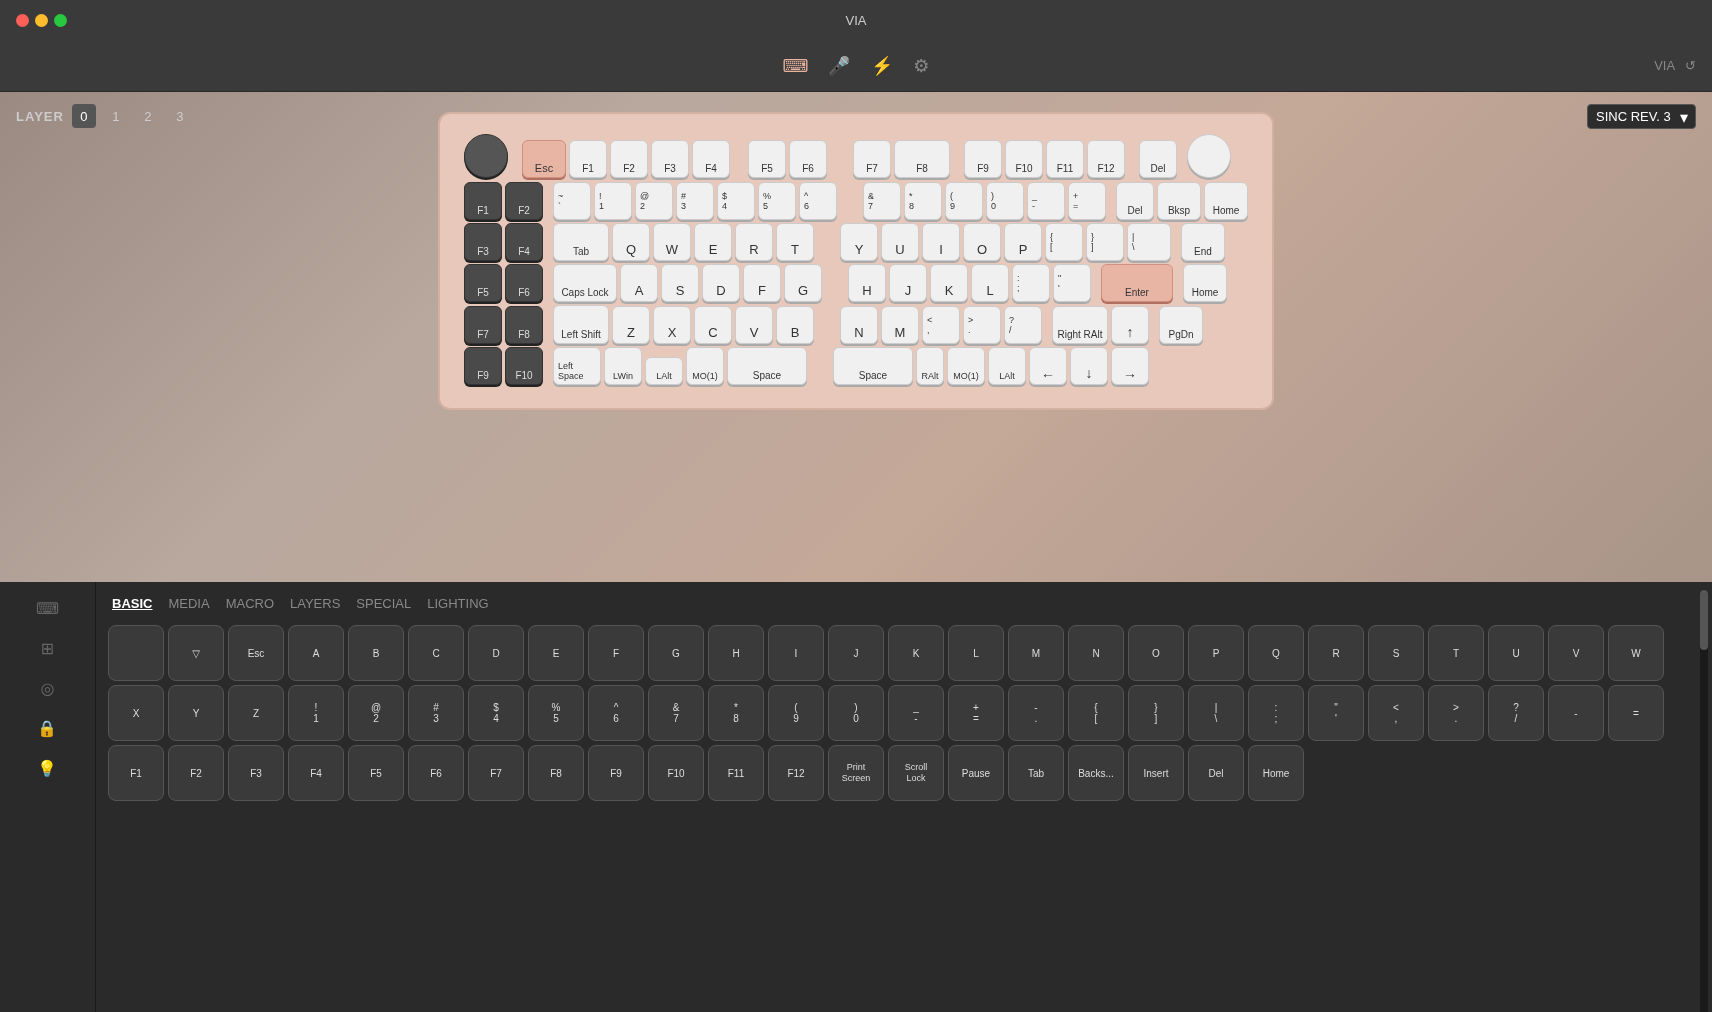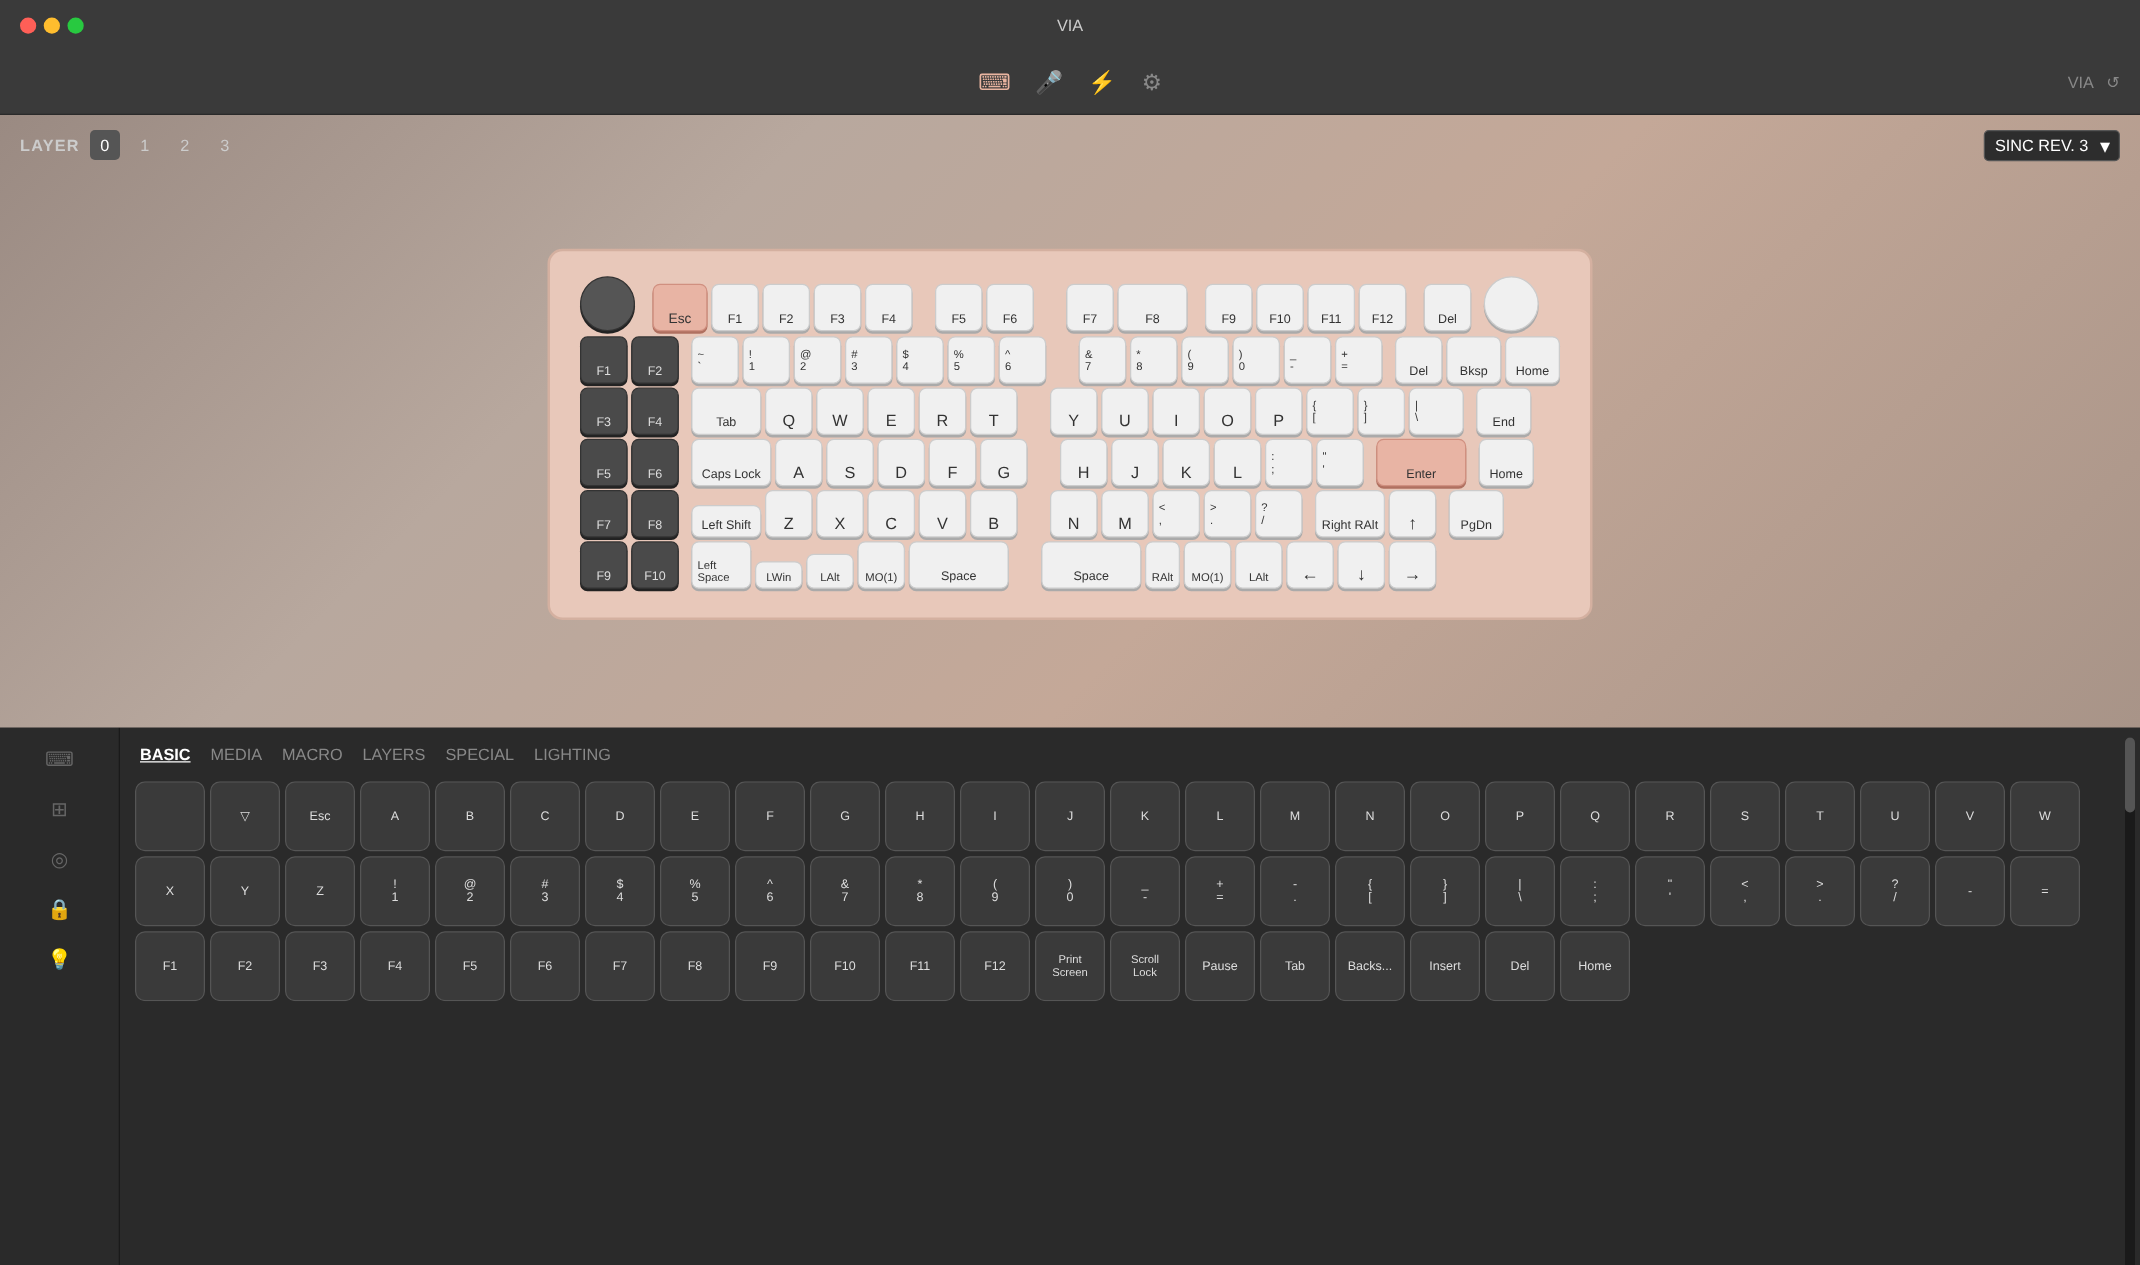--- a/index.html
+++ b/index.html
@@ -36,21 +36,21 @@
     .toolbar-icon.active { color: #e8b4a0; }
     .toolbar-right { position: absolute; right: 16px; display: flex; gap: 10px; align-items: center; color: #888; font-size: 13px; }
 
     
     .main-area {
       height: 490px;
       background: linear-gradient(135deg, #9a8a82 0%, #b8a89e 30%, #c4a898 60%, #a89488 100%);
       display: flex;
       flex-direction: column;
       align-items: center;
-      justify-content: center;
+      justify-content: flex-start;
       position: relative;
     }
 
     .layer-bar {
       position: absolute;
       top: 12px;
       left: 16px;
       display: flex;
       align-items: center;
       gap: 8px;
@@ -422,21 +422,21 @@
       <div style="width:4px;"></div>
       <div class="key pink" style="width:72px;height:38px;font-size:10px;">Enter</div>
       <div style="width:4px;"></div>
       <div class="key" style="width:44px;height:38px;font-size:10px;">Home</div>
     </div>
 
     <div class="kb-row">
       <div class="key dark" style="width:38px;height:38px;font-size:10px;">F7</div>
       <div class="key dark" style="width:38px;height:38px;font-size:10px;">F8</div>
       <div style="width:4px;"></div>
-      <div class="key" style="width:56px;height:26px;font-size:10px;">Left Shift</div>
+      <div class="key" style="width:56px;height:39px;font-size:10px;">Left Shift</div>
       <div class="key" style="width:38px;height:38px;font-size:13px;font-weight:500;">Z</div>
       <div class="key" style="width:38px;height:38px;font-size:13px;font-weight:500;">X</div>
       <div class="key" style="width:38px;height:38px;font-size:13px;font-weight:500;">C</div>
       <div class="key" style="width:38px;height:38px;font-size:13px;font-weight:500;">V</div>
       <div class="key" style="width:38px;height:38px;font-size:13px;font-weight:500;">B</div>
       <div style="width:20px;"></div>
       <div class="key" style="width:38px;height:38px;font-size:13px;font-weight:500;">N</div>
       <div class="key" style="width:38px;height:38px;font-size:13px;font-weight:500;">M</div>
       <div class="key" style="width:38px;height:38px;font-size:9px;flex-direction:column;align-items:flex-start;padding:2px 4px;">
           <span>&lt;</span>
@@ -455,21 +455,21 @@
       <div class="key" style="width:38px;height:38px;font-size:14px;">↑</div>
       <div style="width:4px;"></div>
       <div class="key" style="width:44px;height:38px;font-size:10px;">PgDn</div>
     </div>
 
     <div class="kb-row">
       <div class="key dark" style="width:38px;height:38px;font-size:10px;">F9</div>
       <div class="key dark" style="width:38px;height:38px;font-size:10px;">F10</div>
       <div style="width:4px;"></div>
       <div class="key" style="width:48px;height:38px;font-size:9px;">Left Space</div>
-      <div class="key" style="width:38px;height:22px;font-size:9px;">LWin</div>
+      <div class="key" style="width:38px;height:38px;font-size:9px;">LWin</div>
       <div class="key" style="width:38px;height:28px;font-size:9px;">LAlt</div>
       <div class="key" style="width:38px;height:38px;font-size:9px;">MO(1)</div>
       <div class="key" style="width:80px;height:38px;font-size:10px;">Space</div>
       <div style="width:20px;"></div>
       <div class="key" style="width:80px;height:38px;font-size:10px;">Space</div>
       <div class="key" style="width:28px;height:38px;font-size:9px;">RAlt</div>
       <div class="key" style="width:38px;height:38px;font-size:9px;">MO(1)</div>
       <div class="key" style="width:38px;height:38px;font-size:9px;">LAlt</div>
       <div class="key" style="width:38px;height:38px;font-size:14px;">←</div>
       <div class="key" style="width:38px;height:38px;font-size:14px;">↓</div>

